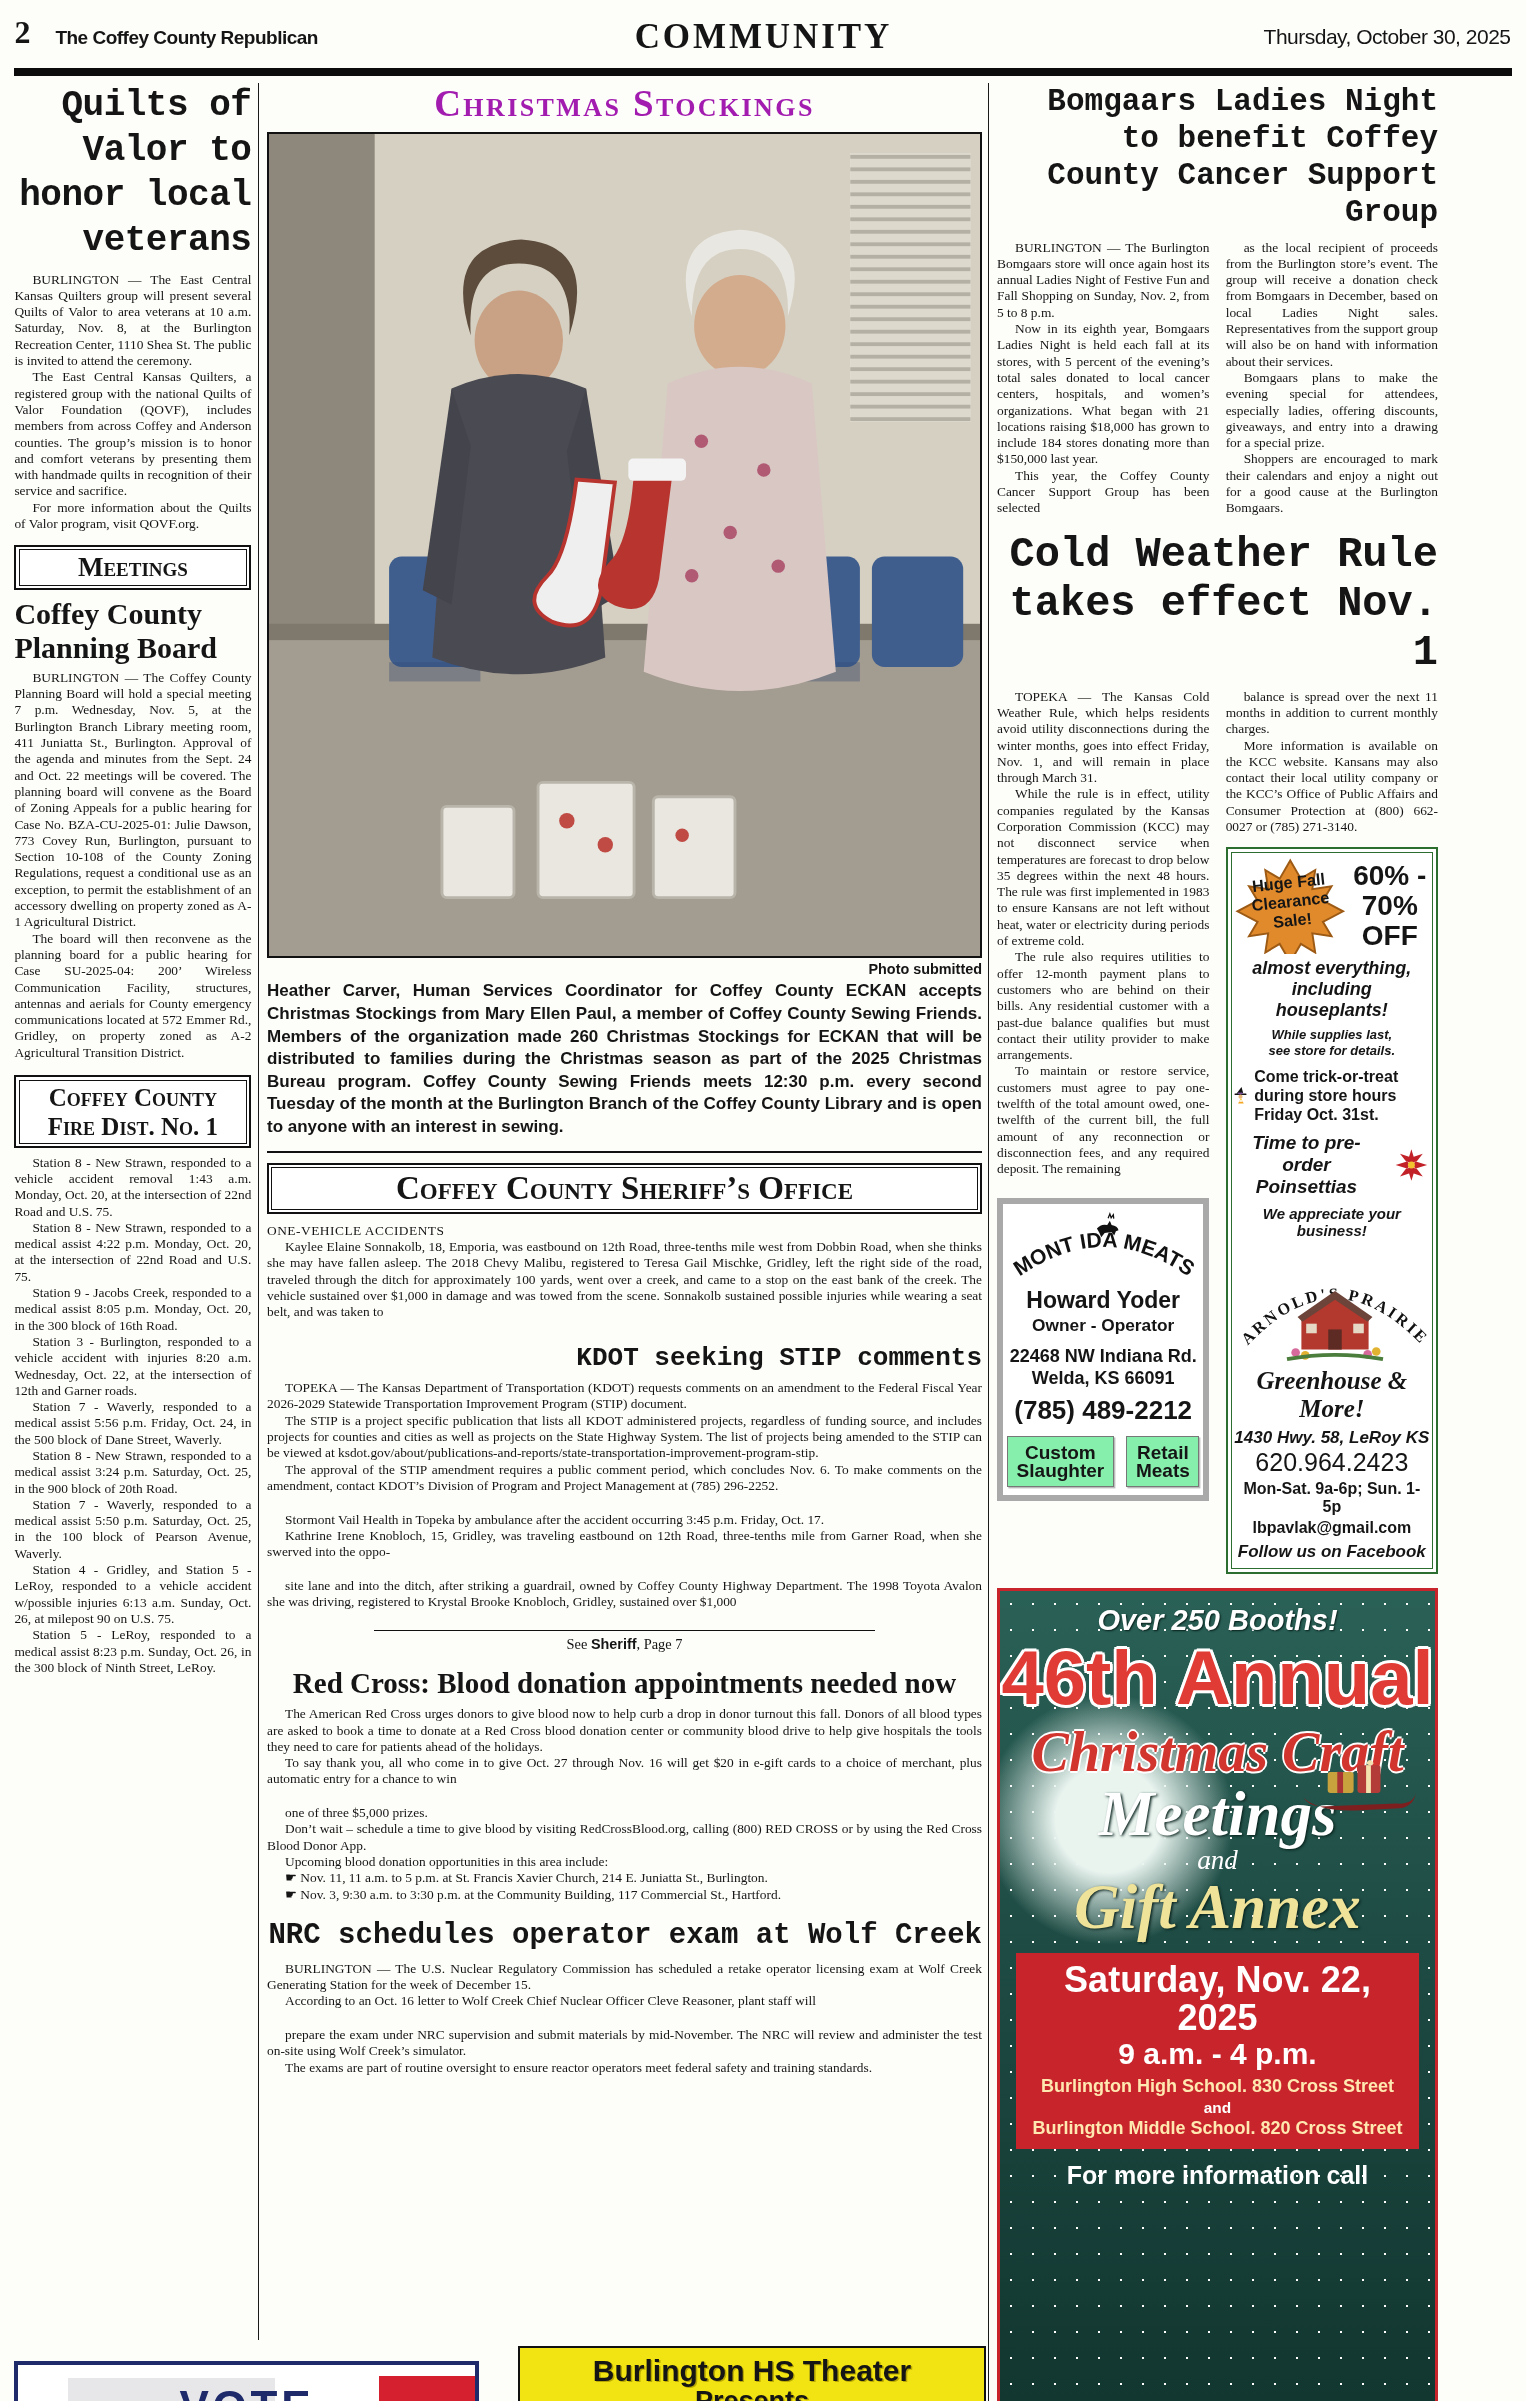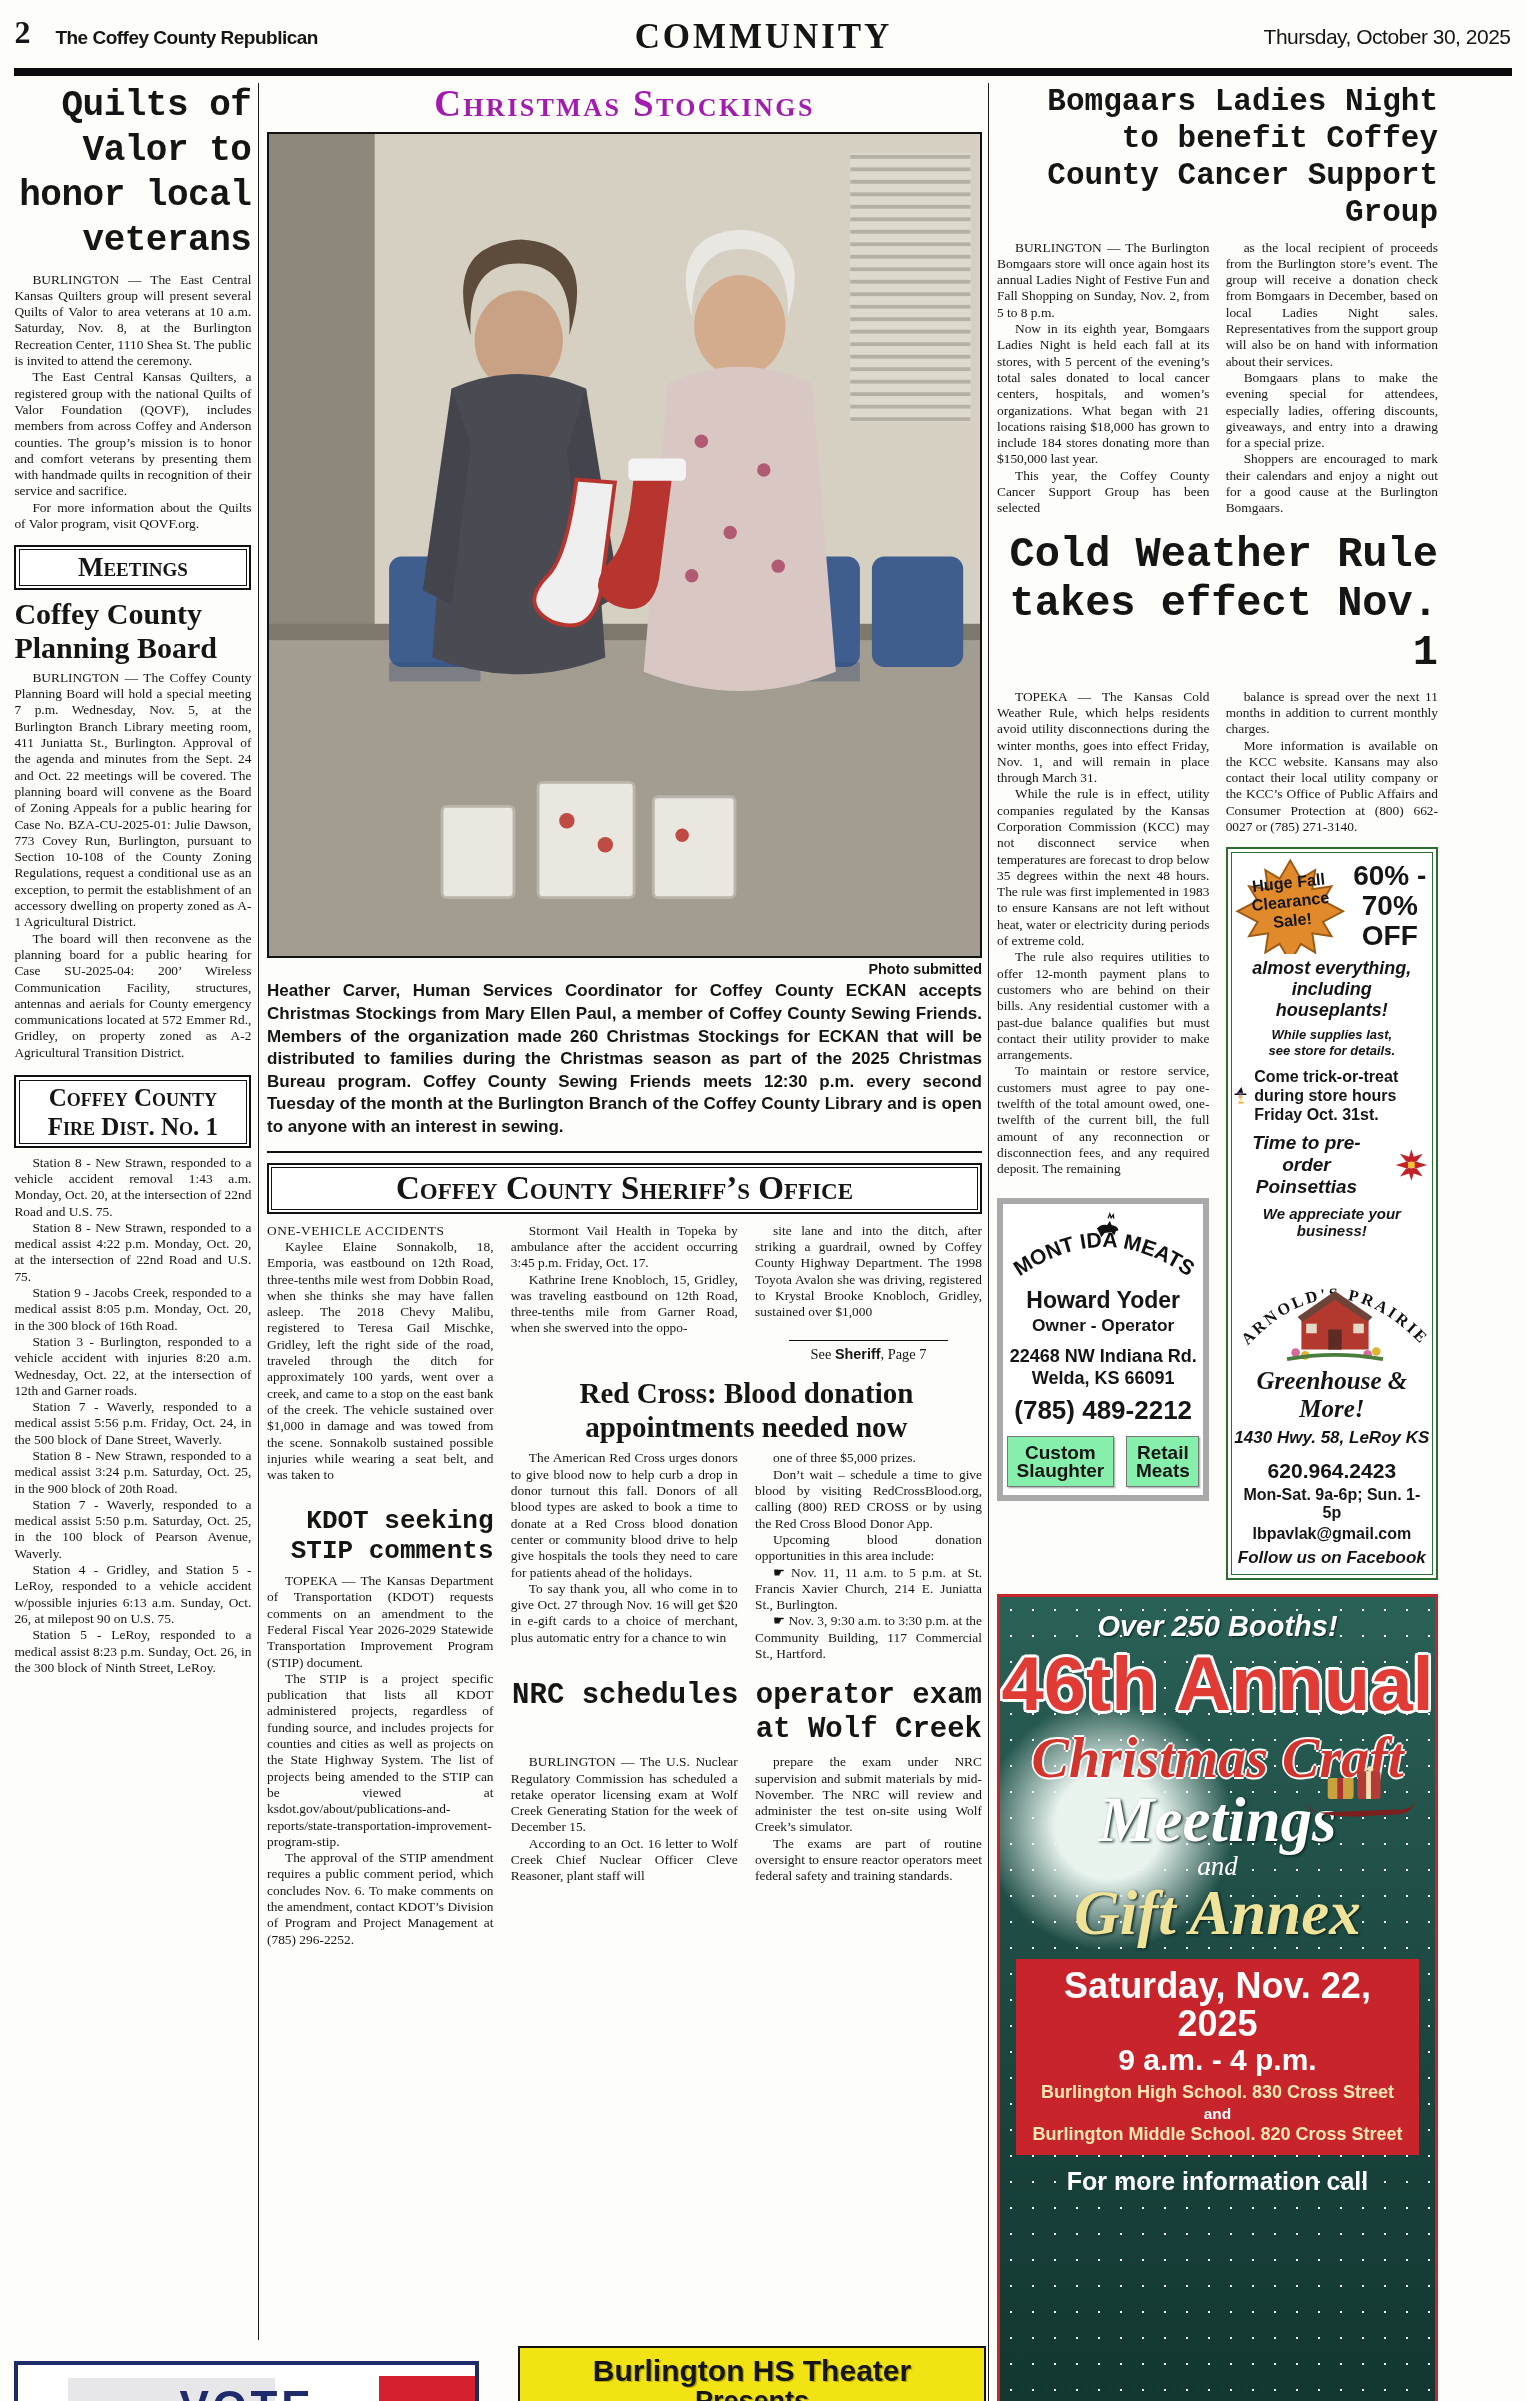--- a/index.html
+++ b/index.html
@@ -29,21 +29,21 @@
   
   .centercol{position:absolute;left:267px;top:83px;width:715px;}
   .xmas-head{color:#a21caf;text-align:center;font-variant:small-caps;font-weight:bold;font-size:37px;
              letter-spacing:2.4px;line-height:41px;margin:0 0 7.7px 0;}
   .photo-frame{border:2.9px solid #111;height:822px;overflow:hidden;background:#b9b2a6;}
   .photo-credit{text-align:right;font-family:"Liberation Sans",sans-serif;font-weight:bold;font-size:14.4px;margin:3.8px 0 2.9px 0;}
   .caption{font-family:"Liberation Sans",sans-serif;font-weight:bold;font-size:17px;line-height:22.6px;text-align:justify;}
   .center-divider{height:1.9px;background:#111;margin-top:12.5px;}
   .sheriff-box{margin-top:9.6px;}
   .sheriff-box .boxhead-inner{font-size:33px;}
-  .cols{display:flex;gap:17.3px;}
+  .cols{display:flex;gap:17.3px;flex-direction:column;}
   .col{flex:1;min-width:0;}
   .sheriff-cols{margin-top:8.6px;}
   .accident-head{letter-spacing:0.5px;}
   .see-divider{width:70%;border-top:1.4px solid #111;margin:20px auto 4.8px auto;}
   .see-line{text-align:center;font-size:14.4px;}
   .rc-head{font-family:"Liberation Serif",serif;font-weight:bold;text-align:center;font-size:29px;line-height:34px;margin:12.5px 0 6.7px 0;}
   .kdot-head{font-size:26px;line-height:30px;margin:23px 0 6.7px 0;}
   .nrc-head{font-size:29px;line-height:34px;margin:16.3px 0 7.7px 0;}
   .wrapany p{overflow-wrap:anywhere;}
   
@@ -83,21 +83,21 @@
   .ar-off{font-weight:bold;font-size:28px;line-height:30px;flex:1;}
   .ar-almost{font-weight:bold;font-style:italic;font-size:18px;line-height:21px;margin-top:3.8px;}
   .ar-supplies{font-style:italic;font-weight:bold;font-size:13px;line-height:16px;margin-top:5.8px;}
   .ar-trick{display:flex;align-items:center;text-align:left;gap:4.8px;margin-top:7.7px;}
   .ar-trick-text{font-weight:bold;font-size:16px;line-height:19px;}
   .ar-pre{display:flex;align-items:center;justify-content:center;gap:14px;margin-top:8.6px;}
   .ar-pre-text{font-weight:bold;font-style:italic;font-size:19px;line-height:22px;}
   .ar-appreciate{font-style:italic;font-weight:bold;font-size:15px;margin-top:6.7px;}
   .ar-script{font-family:"Liberation Serif",serif;font-style:italic;font-weight:bold;font-size:25px;margin-top:1px;}
   .ar-addr{font-style:italic;font-weight:bold;font-size:17px;margin-top:4.8px;}
-  .ar-phone{font-weight:bold;font-size:21px;margin-top:11px;}
+  .ar-phone{font-weight:normal;font-size:25px;margin-top:0;}
   .ar-hours{font-weight:bold;font-size:16px;margin-top:3.8px;}
   .ar-mail{font-weight:bold;font-size:16px;margin-top:2.9px;}
   .ar-fb{font-weight:bold;font-style:italic;font-size:17px;margin-top:4.8px;}
   
   .festival{margin-top:14.4px;height:822px;border:3.8px solid #c8242c;box-sizing:border-box;position:relative;overflow:hidden;
             background:radial-gradient(circle at 25% 28%, #e9f4ef 0 53px, rgba(233,244,239,0) 125px),
                        radial-gradient(#ffffff 1px, transparent 1.2px),
                        linear-gradient(#2a6157,#1b463f 55%,#123630);
             background-size:auto,22px 26px,auto;text-align:center;color:#fff;font-family:"Liberation Sans",sans-serif;}
   .fe-booths{font-weight:bold;font-style:italic;font-size:29px;margin-top:12.5px;text-shadow:1px 1px 1.9px #07201b;}

